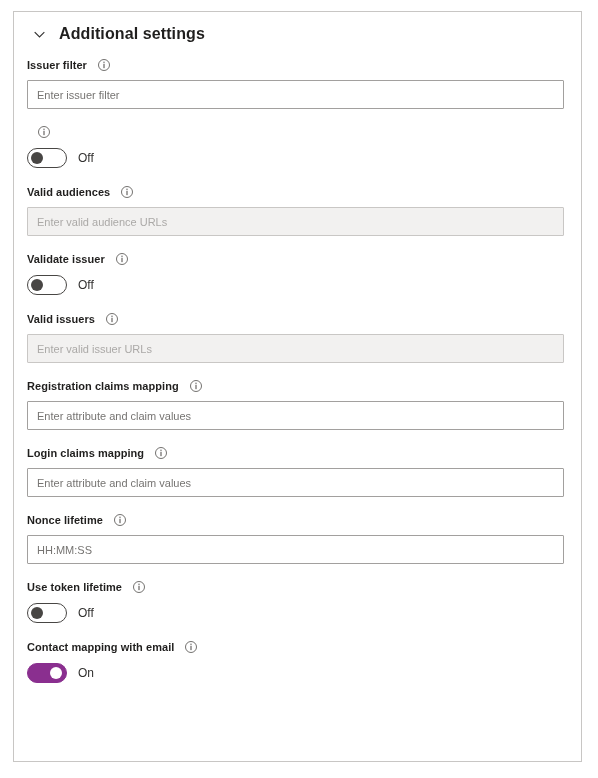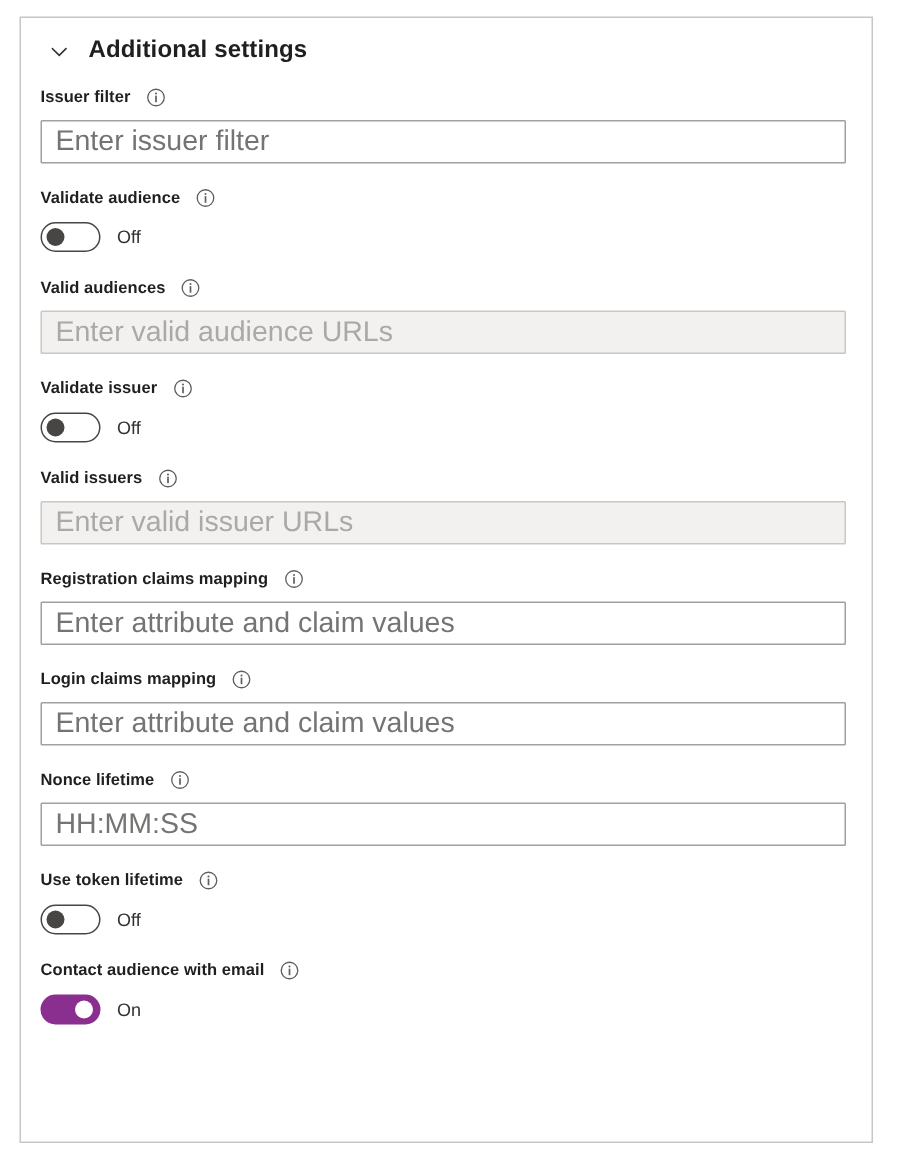--- a/index.html
+++ b/index.html
@@ -90,21 +90,21 @@
   .info-icon svg { display: block; }
 
   
   .text-input {
     box-sizing: border-box;
     width: 537px;
     height: 29px;
     border: 1px solid #a2a09e;
     background: #ffffff;
     font-family: "Liberation Sans", "DejaVu Sans", sans-serif;
-    font-size: 19px;
+    font-size: 11px;
     color: #323130;
     padding: 0 9px;
     border-radius: 1px;
     outline: none;
     display: block;
   }
   .text-input::placeholder {
     color: #767472;
     opacity: 1;
   }
@@ -186,21 +186,20 @@
           <circle cx="8" cy="4.9" r="0.78" fill="#605e5c"></circle>
           <rect x="7.35" y="6.6" width="1.3" height="5.0" fill="#605e5c"></rect>
         </svg>
       </span>
     </div>
     <input class="text-input" type="text" placeholder="Enter issuer filter" style="">
   </div>
 
   <div class="field">
     <div class="field-label-row">
-      <span class="field-label">Validate audience</span>
       <span class="info-icon">
         <svg width="14" height="14" viewBox="0 0 16 16" aria-hidden="true">
           <circle cx="8" cy="8" r="6.3" fill="none" stroke="#605e5c" stroke-width="1"></circle>
           <circle cx="8" cy="4.9" r="0.78" fill="#605e5c"></circle>
           <rect x="7.35" y="6.6" width="1.3" height="5.0" fill="#605e5c"></rect>
         </svg>
       </span>
     </div>
     <div class="toggle-row">
       <button class="toggle">
@@ -313,21 +312,21 @@
     <div class="toggle-row">
       <button class="toggle">
         <span class="thumb"></span>
       </button>
       <span class="toggle-state">Off</span>
     </div>
   </div>
 
   <div class="field">
     <div class="field-label-row">
-      <span class="field-label">Contact audience with email</span>
+      <span class="field-label">Contact mapping with email</span>
       <span class="info-icon">
         <svg width="14" height="14" viewBox="0 0 16 16" aria-hidden="true">
           <circle cx="8" cy="8" r="6.3" fill="none" stroke="#605e5c" stroke-width="1"></circle>
           <circle cx="8" cy="4.9" r="0.78" fill="#605e5c"></circle>
           <rect x="7.35" y="6.6" width="1.3" height="5.0" fill="#605e5c"></rect>
         </svg>
       </span>
     </div>
     <div class="toggle-row">
       <button class="toggle on">

